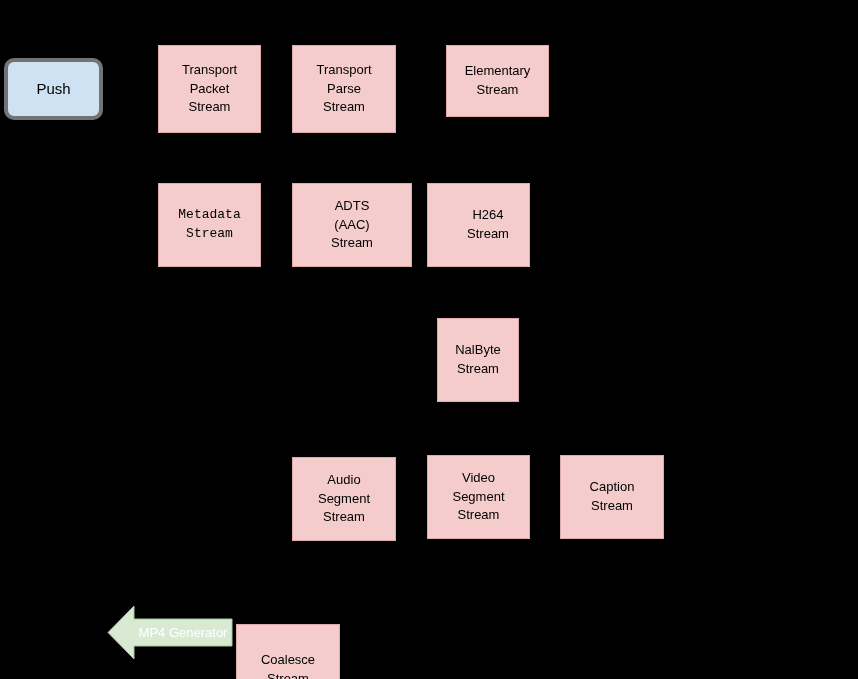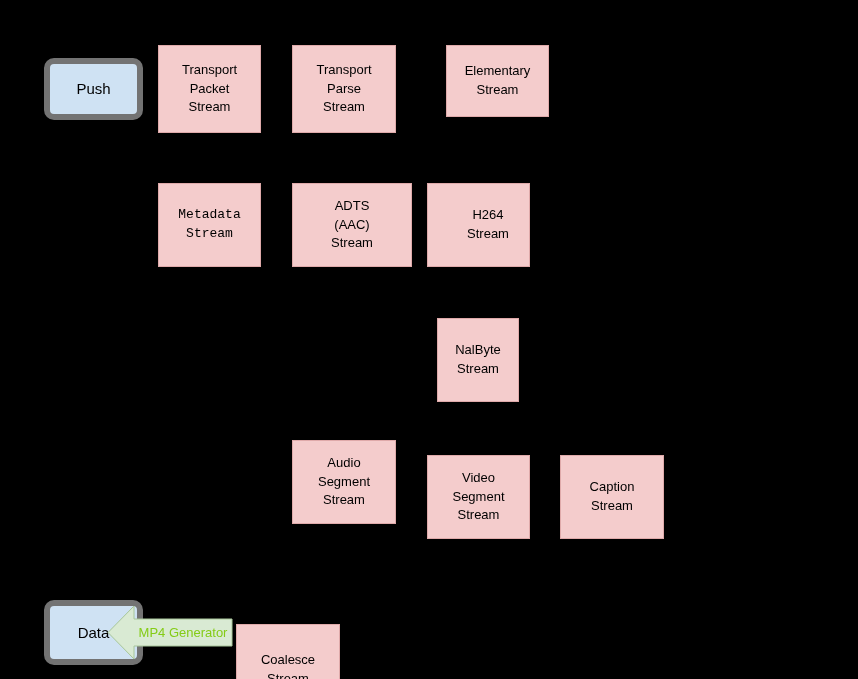--- a/index.html
+++ b/index.html
@@ -24,44 +24,43 @@
     white-space: pre-line;
     line-height: 1.45;
   }
   .stream {
     background: #f4cccc;
     border: 1px solid #dfaaaa;
     font-size: 13px;
   }
   .terminal {
     background: #cfe2f3;
-    border: 6px solid #737373;
+    border: 4px solid #737373;
     border-radius: 10px;
     font-size: 15px;
-    margin-left: 40px;
   }
   .arrow-wrap {
     position: absolute;
     left: 107px;
     top: 604px;
     width: 126px;
     height: 57px;
   }
   .arrow-wrap svg { display: block; }
   .arrow-label {
     position: absolute;
     left: 27px;
     top: 0;
     width: 98px;
     height: 57px;
     display: flex;
     align-items: center;
     justify-content: center;
     font-size: 13px;
-    color: #84cc16;
+    color: #ffffff;
     text-align: center;
   }
 </style>
 </head>
 <body>
 
 <div class="canvas">
 
   <div class="node terminal" style="left:4px; top:58px; width:99px; height:62px;">
     <span class="label">Push</span>
@@ -94,38 +93,35 @@
   <div class="node stream" style="left:427px; top:183px; width:103px; height:84px;padding-left:19px;">
     <span class="label">H264
 Stream</span>
   </div>
 
   <div class="node stream" style="left:437px; top:318px; width:82px; height:84px;">
     <span class="label">NalByte
 Stream</span>
   </div>
 
-  <div class="node stream" style="left:292px; top:440px; width:104px; height:84px;">
+  <div class="node stream" style="left:292px; top:457px; width:104px; height:84px;">
     <span class="label">Audio
 Segment
 Stream</span>
   </div>
   <div class="node stream" style="left:427px; top:455px; width:103px; height:84px;">
     <span class="label">Video
 Segment
 Stream</span>
   </div>
   <div class="node stream" style="left:560px; top:455px; width:104px; height:84px;">
     <span class="label">Caption
 Stream</span>
   </div>
 
-  <div class="node terminal" style="left:4px; top:600px; width:99px; height:65px;">
-    <span class="label">Data</span>
-  </div>
 
   <div class="arrow-wrap">
     <svg width="126" height="57" viewBox="0 0 126 57" aria-hidden="true">
       <polygon points="1,28.5 27,2 27,15 125,15 125,42 27,42 27,55" fill="#d9ead3" stroke="#a8c79a" stroke-width="1"></polygon>
     </svg>
     <div class="arrow-label">MP4 Generator</div>
   </div>
 
   <div class="node stream" style="left:236px; top:624px; width:104px; height:92px;">
     <span class="label">Coalesce

